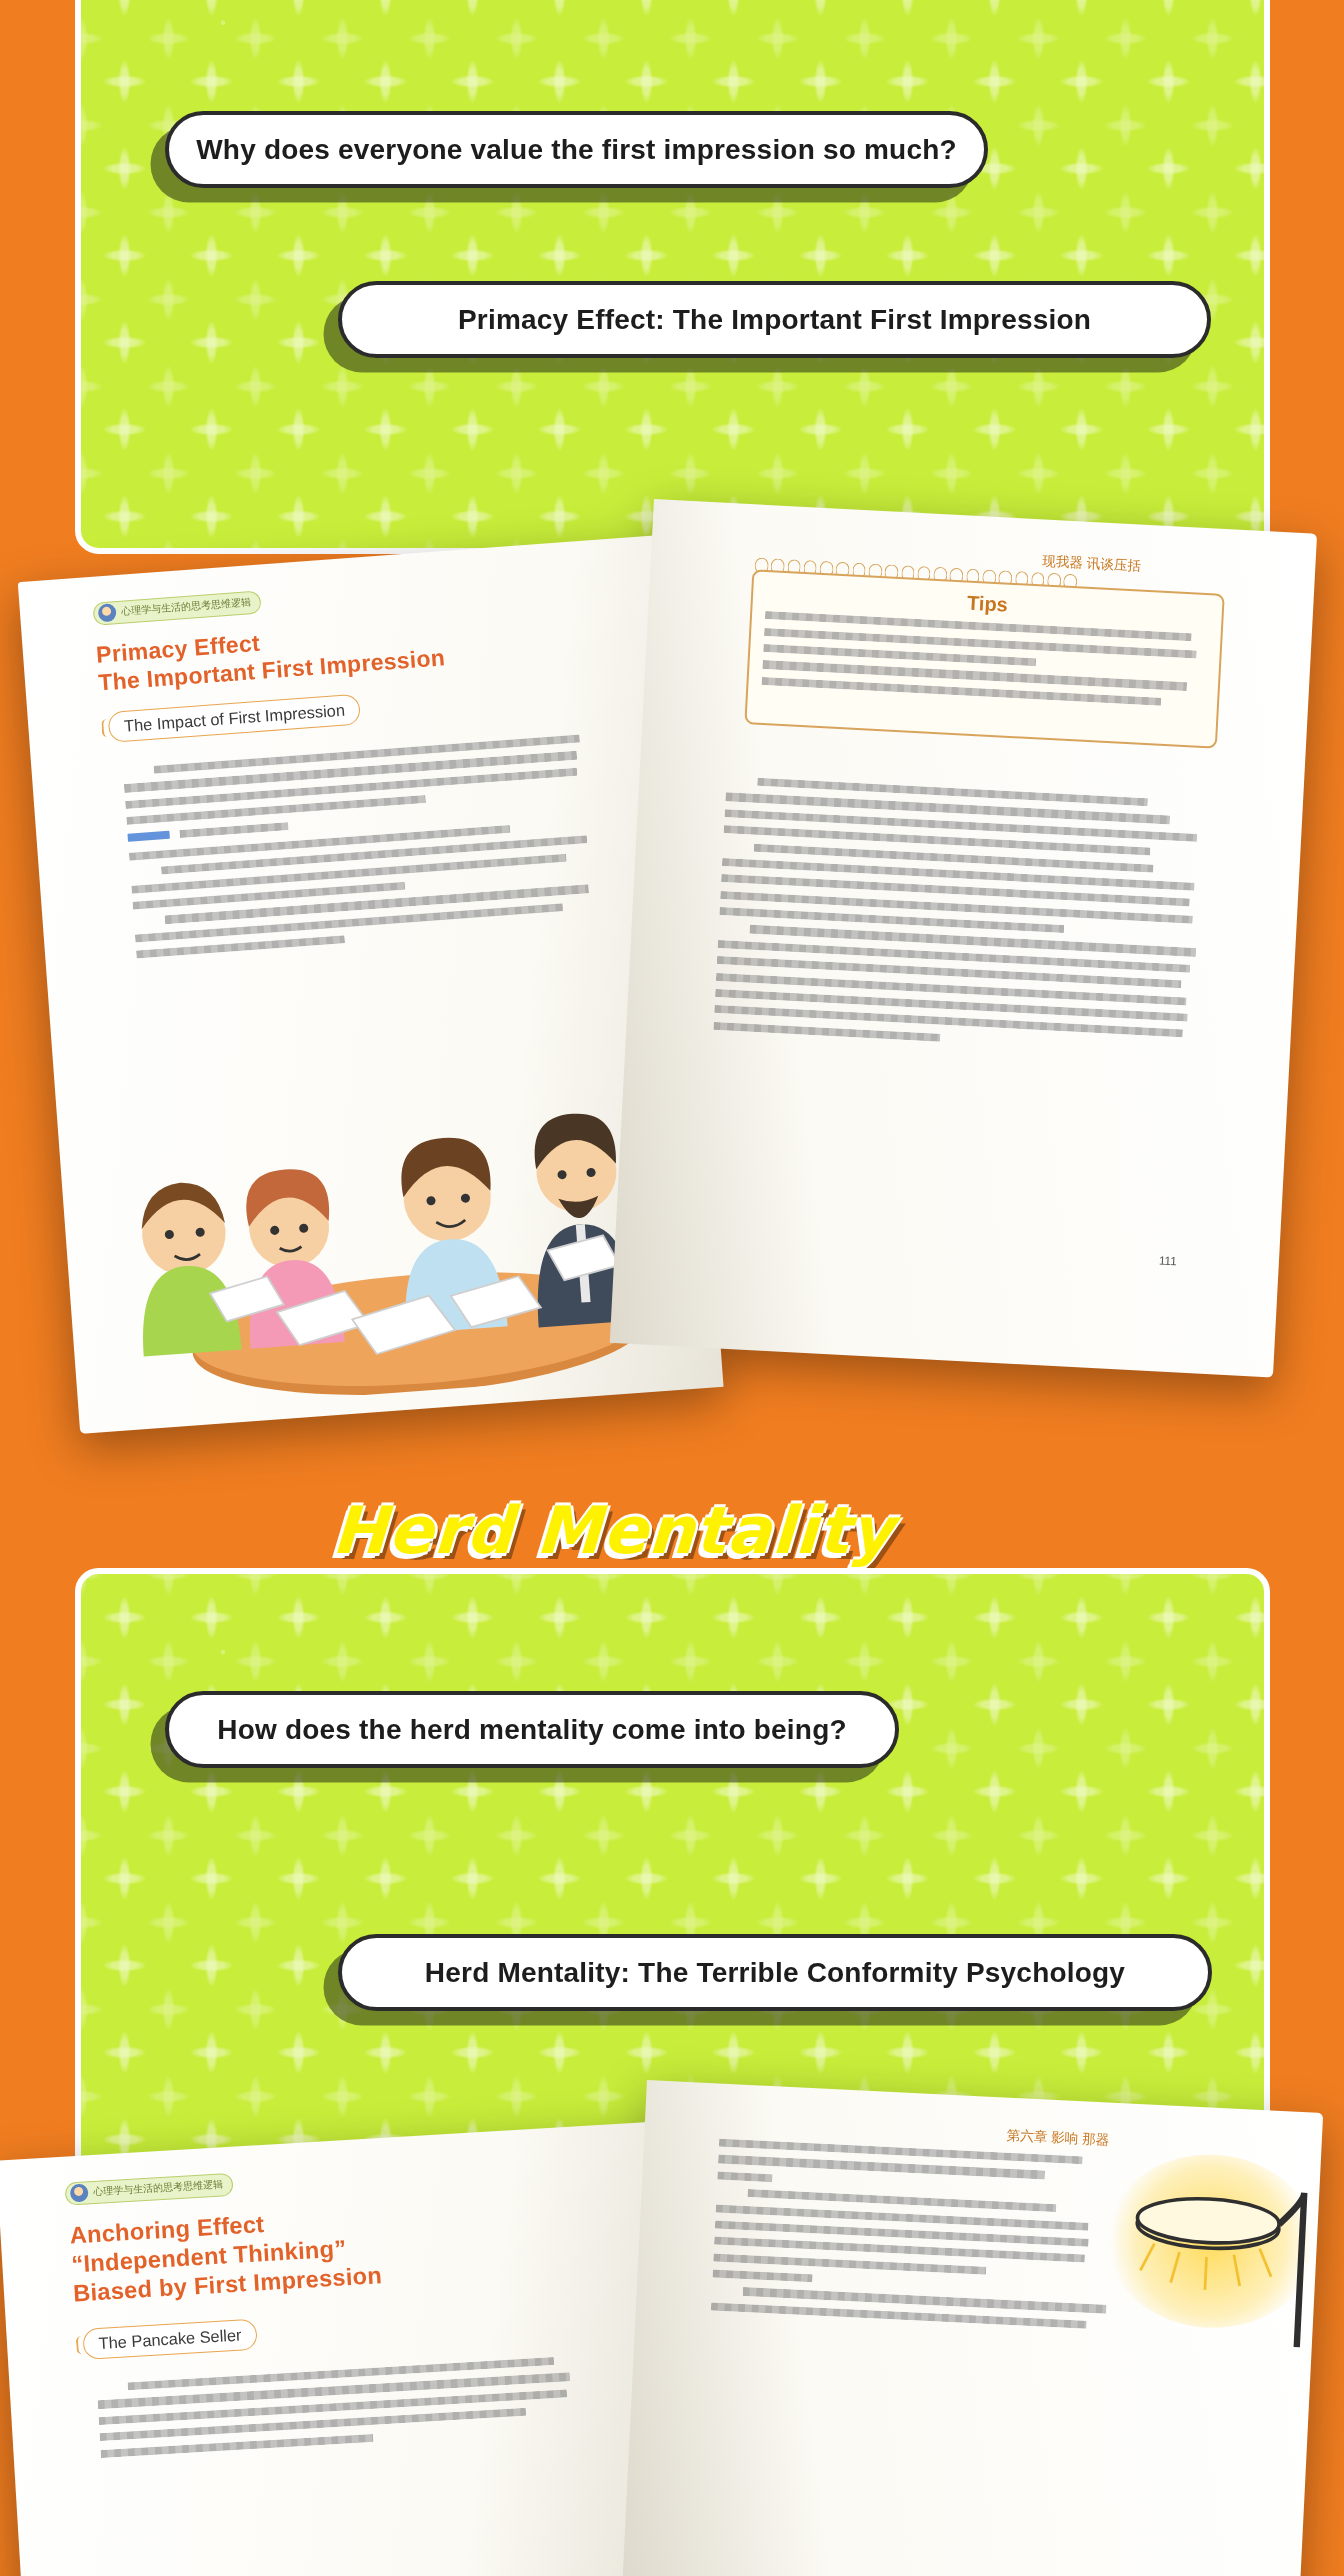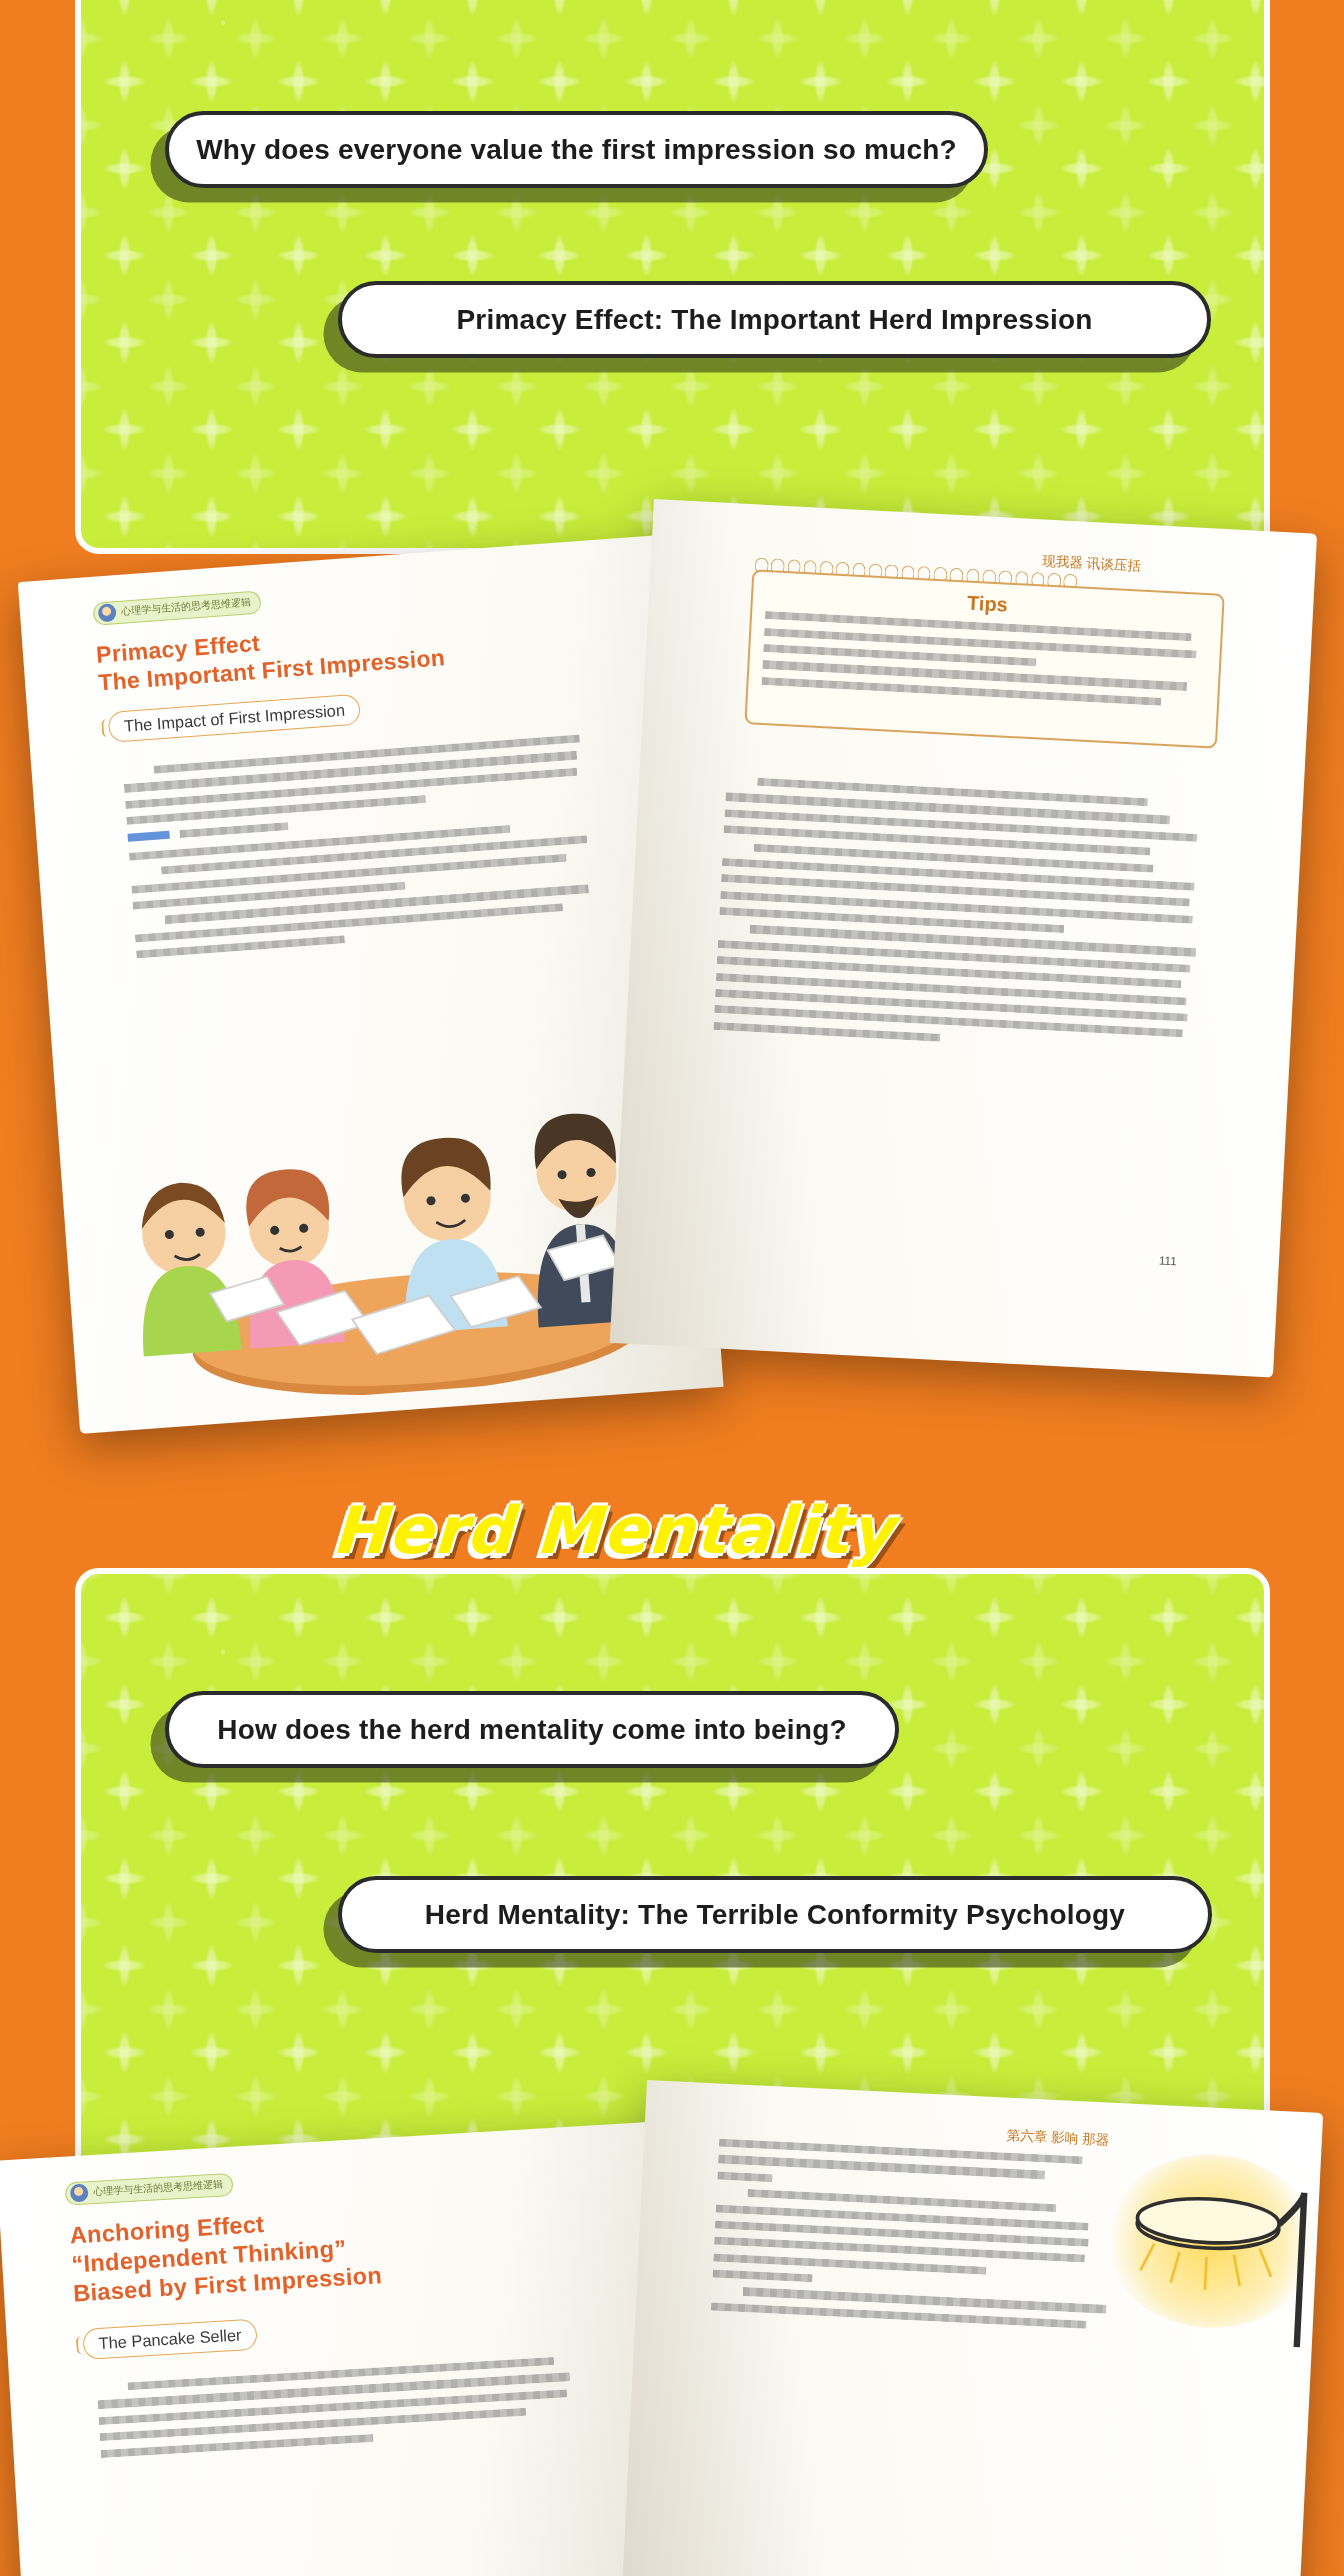--- a/index.html
+++ b/index.html
@@ -205,21 +205,21 @@
 <div class="panel" style="left:75px; top:-55px; width:1195px; height:609px;">
   <div class="sparkles"></div>
   <div class="sparkles offset"></div>
 </div>
 
 <div class="pill" style="left:165px; top:111px; width:823px; height:77px; font-size:28px;">
   <span>Why does everyone value the first impression so much?</span>
 </div>
 
 <div class="pill" style="left:338px; top:281px; width:873px; height:77px; font-size:28px;">
-  <span>Primacy Effect:  The Important Herd Impression</span>
+  <span>Primacy Effect:  The Important First Impression</span>
 </div>
 
 <div class="book" style="left:0px; top:473px; width:1323px; height:964px;">
 
   <div class="page left" style="left:16.4px; top:62px; width:645px; height:854px; transform:rotate(-4.2deg); transform-origin:100% 0; border-radius:3.6px 0 0 5.5px;">
 
     <div class="hdr-tag" style="left:73px; top:25.5px;">
       <span class="av"></span>
       <span>心理学与生活的思考思维逻辑</span>
     </div>
@@ -374,21 +374,21 @@
 
 <div class="panel" style="left:75px; top:1568px; width:1195px; height:664px;">
   <div class="sparkles"></div>
   <div class="sparkles offset"></div>
 </div>
 
 <div class="pill" style="left:165px; top:1691px; width:734px; height:77px; font-size:28px;">
   <span>How does the herd mentality come into being?</span>
 </div>
 
-<div class="pill" style="left:338px; top:1876px; width:874px; height:77px; font-size:28px;">
+<div class="pill" style="left:338px; top:1934px; width:874px; height:77px; font-size:28px;">
   <span>Herd Mentality: The Terrible Conformity Psychology</span>
 </div>
 
 <div class="book" style="left:0px; top:2027px; width:1323px; height:564px;">
 
   <div class="page left" style="left:-5.5px; top:95px; width:654px; height:491px; transform:rotate(-3.4deg); transform-origin:100% 0; border-radius:3.6px 0 0 0;">
 
     <div class="hdr-tag" style="left:67px; top:25.5px;">
       <span class="av"></span>
       <span>心理学与生活的思考思维逻辑</span>

